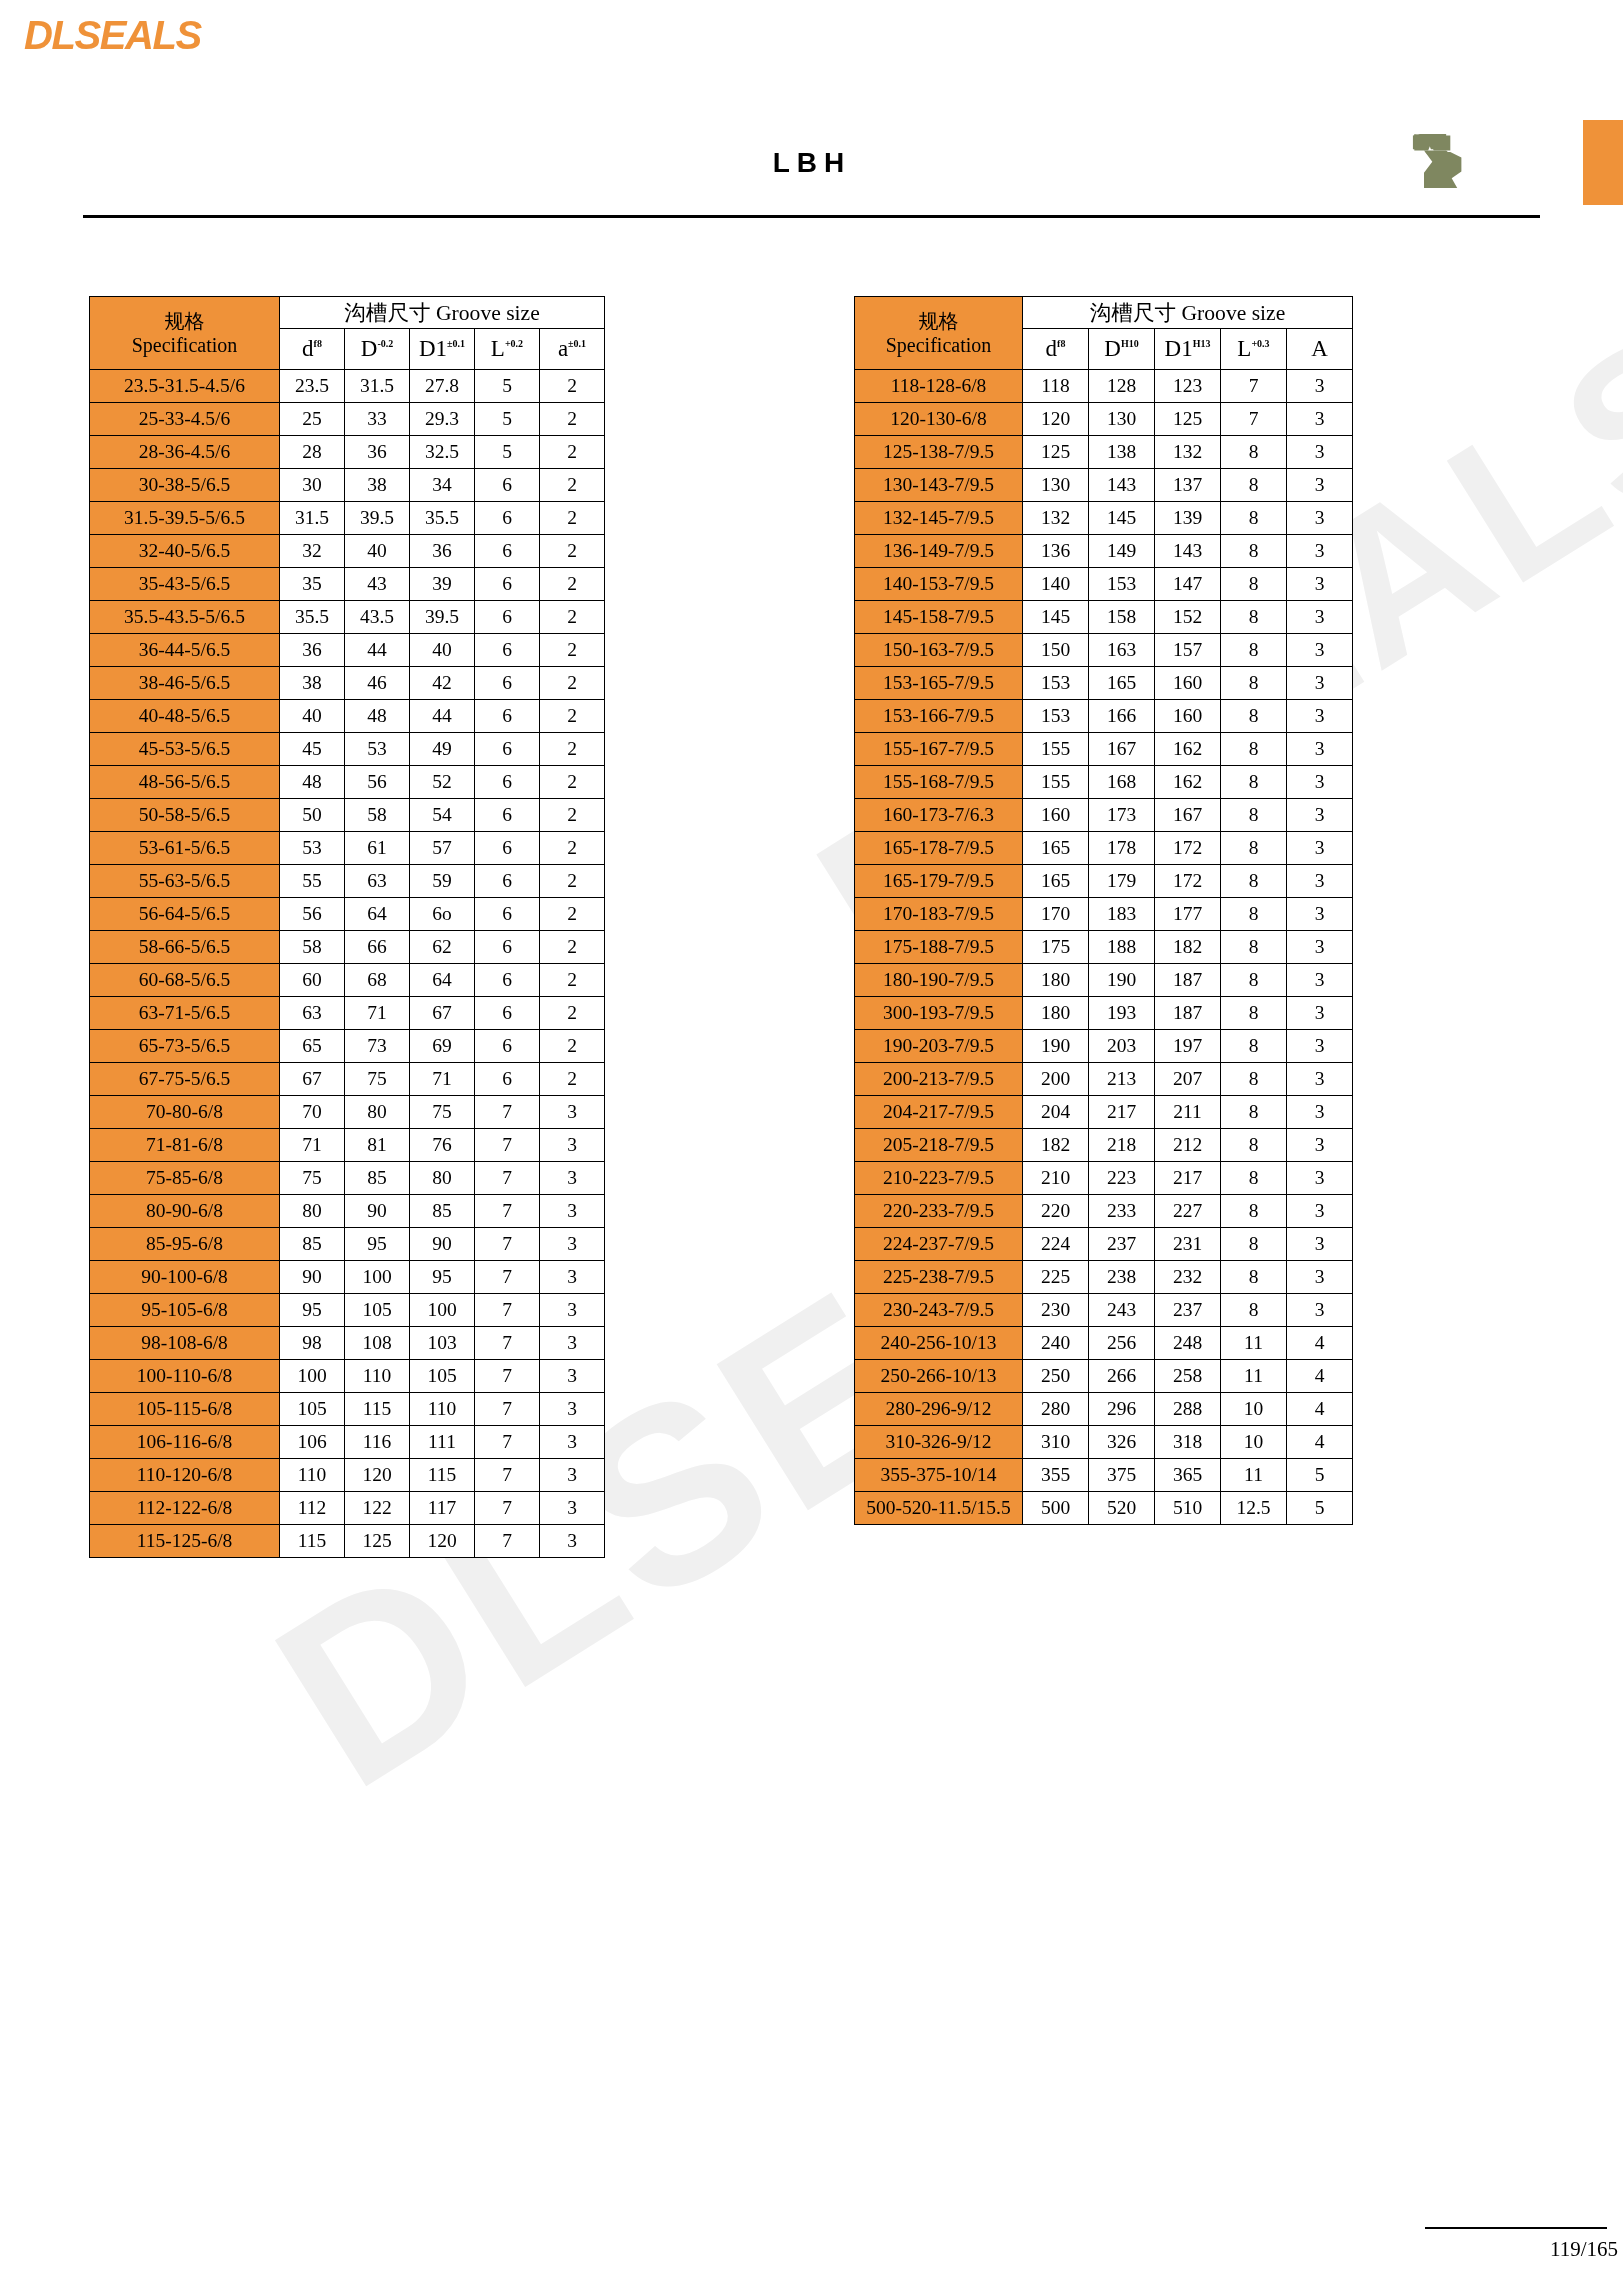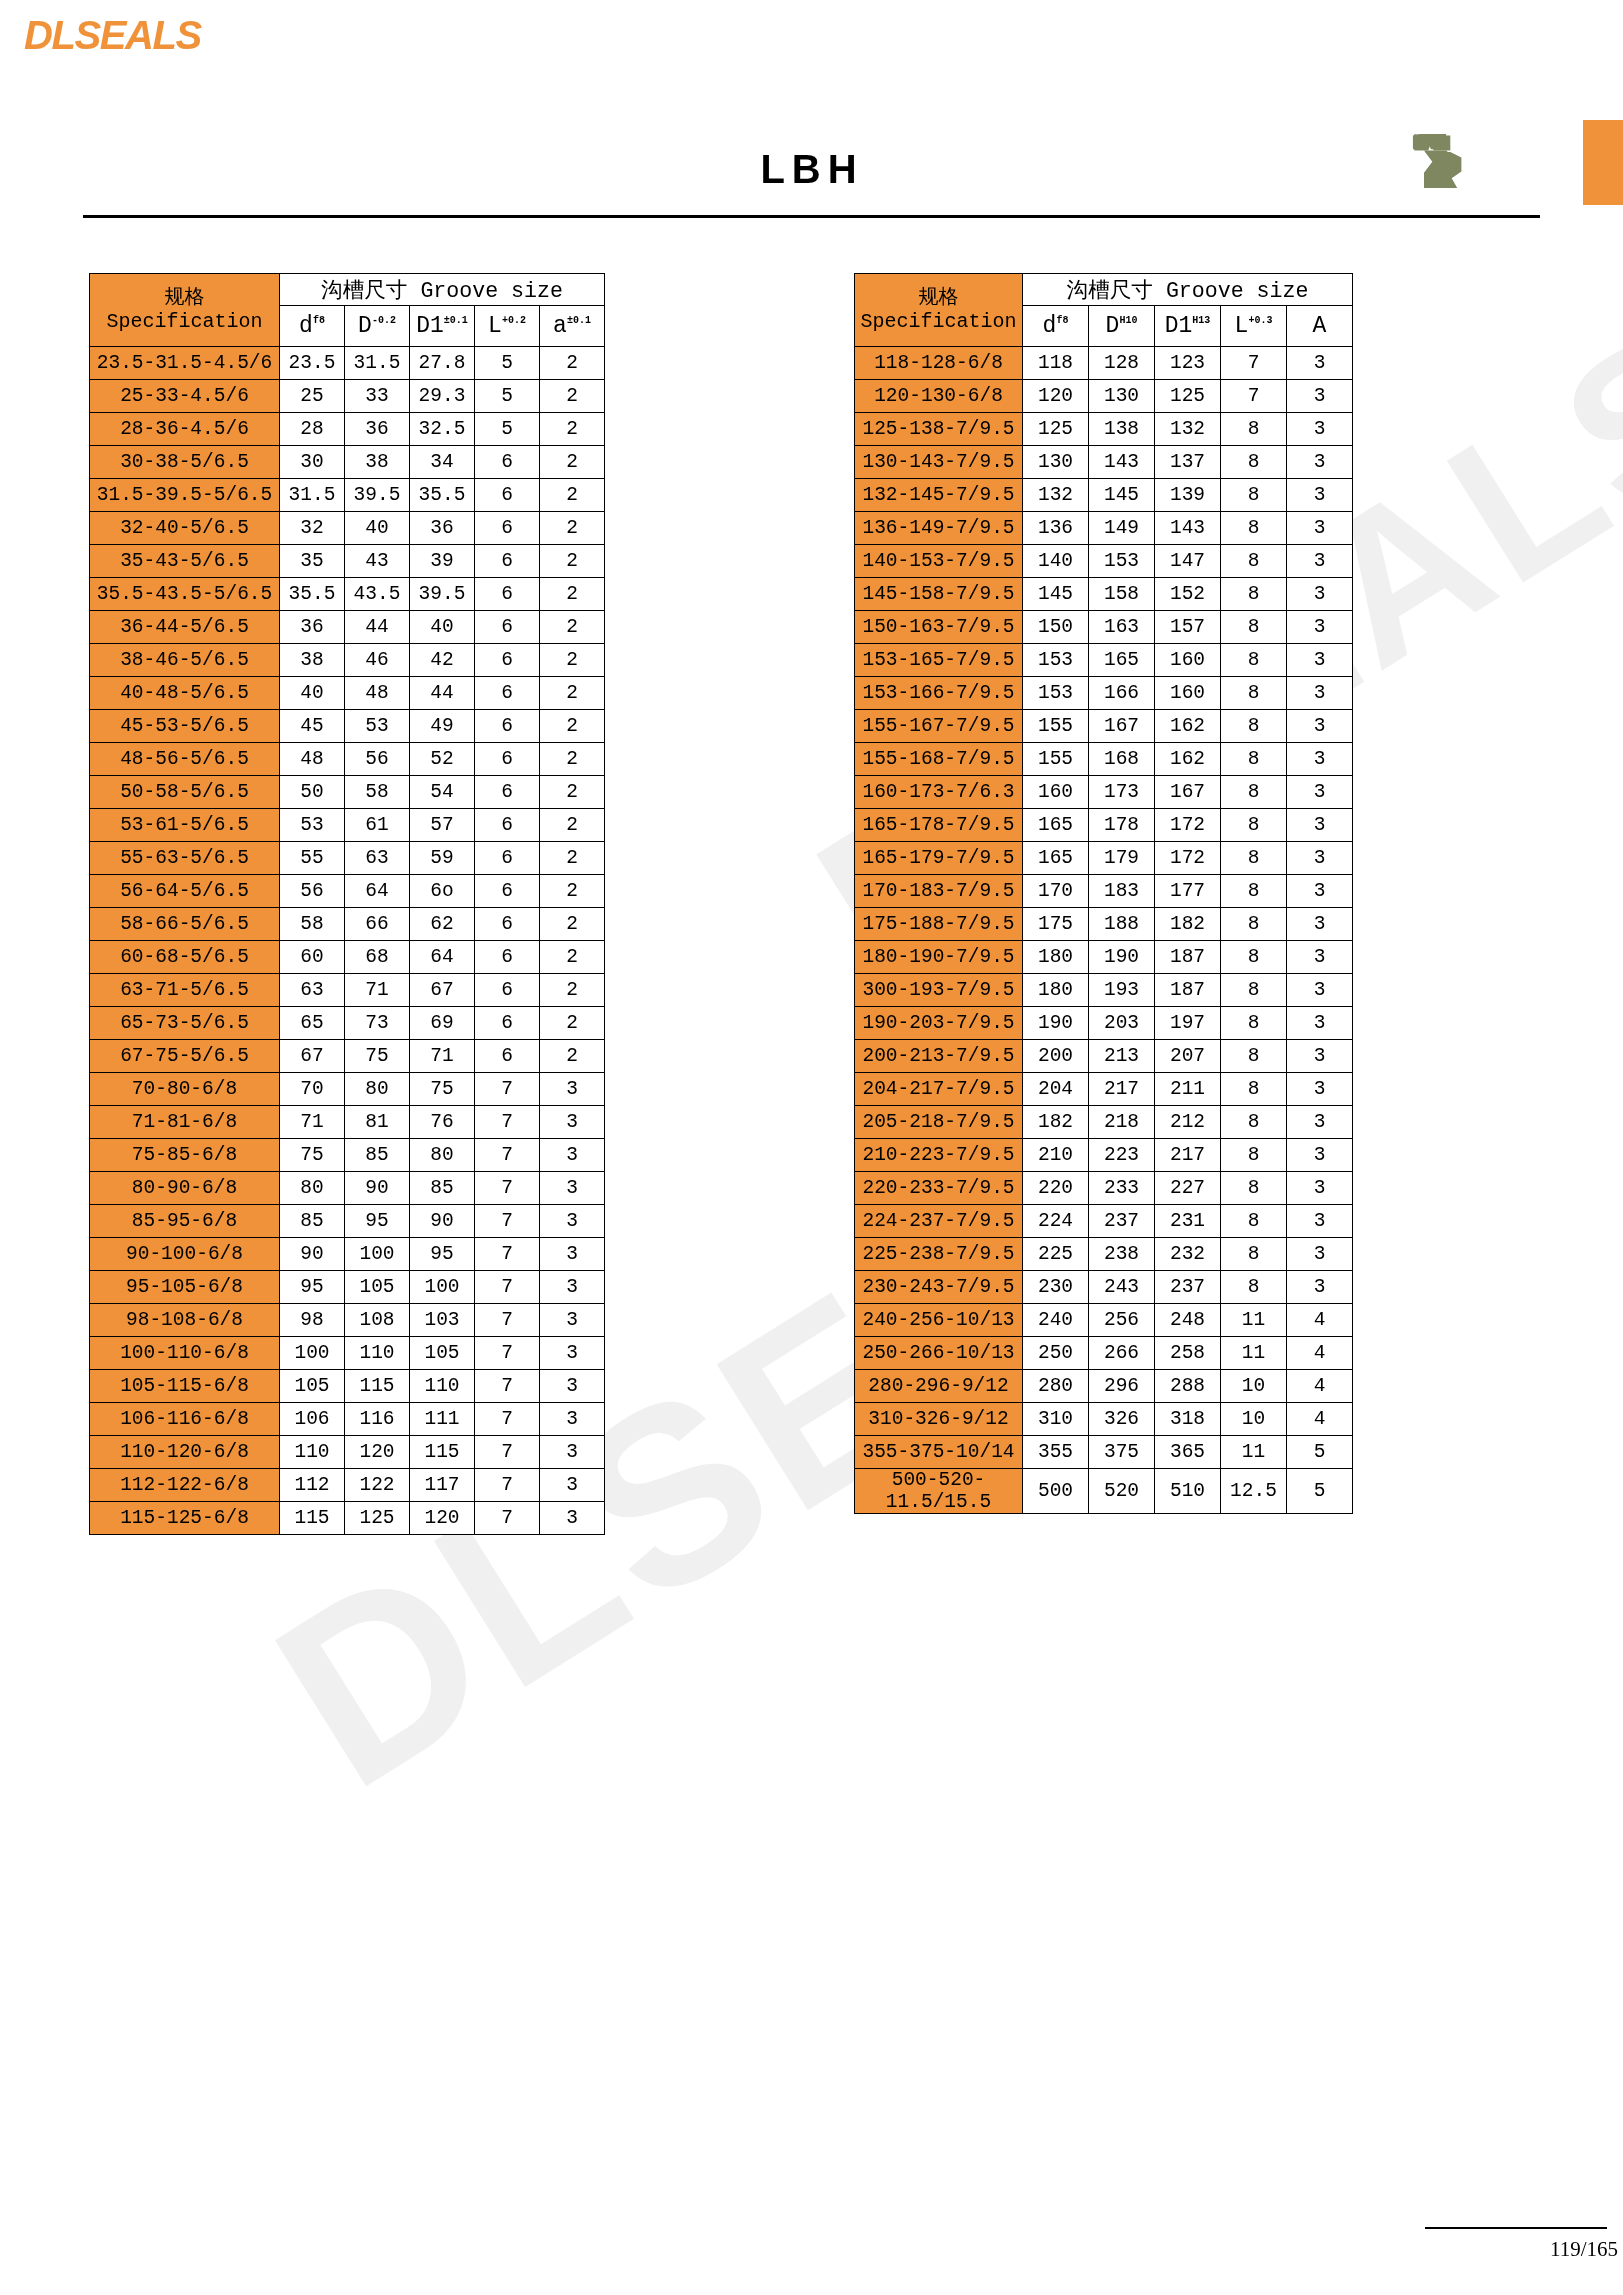--- a/index.html
+++ b/index.html
@@ -54,21 +54,21 @@
     letter-spacing: -1.4px;
     color: #ef9239;
     z-index: 4;
     font-family: "Liberation Sans", sans-serif;
   }
   .page-title {
     position: absolute;
     left: 0; top: 147px;
     width: 1624px;
     text-align: center;
-    font-size: 40px;
+    font-size: 28px;
     font-weight: 700;
     letter-spacing: 7px;
     z-index: 4;
   }
   .title-rule {
     position: absolute;
     left: 83px; top: 215px;
     width: 1457px;
     height: 2.8px;
     background: #000;
@@ -106,22 +106,23 @@
     z-index: 4;
   }
 
   
   .tbl-wrap { position: absolute; z-index: 2; }
   #left-table-wrap  { left: 89px;  top: 273px; }
   #right-table-wrap { left: 854px; top: 273px; }
 
   table.spec {
     border-collapse: collapse;
-    font-family: Liberation Mono, monospace;
+    font-family: Liberation Serif, serif;
     background: transparent;
+    margin-top: 23px;
   }
   table.spec td, table.spec th {
     border: 1.4px solid #000;
     text-align: center;
     vertical-align: middle;
     font-weight: 400;
     padding: 0;
   }
   
   .c-spec { width: 189px; }

